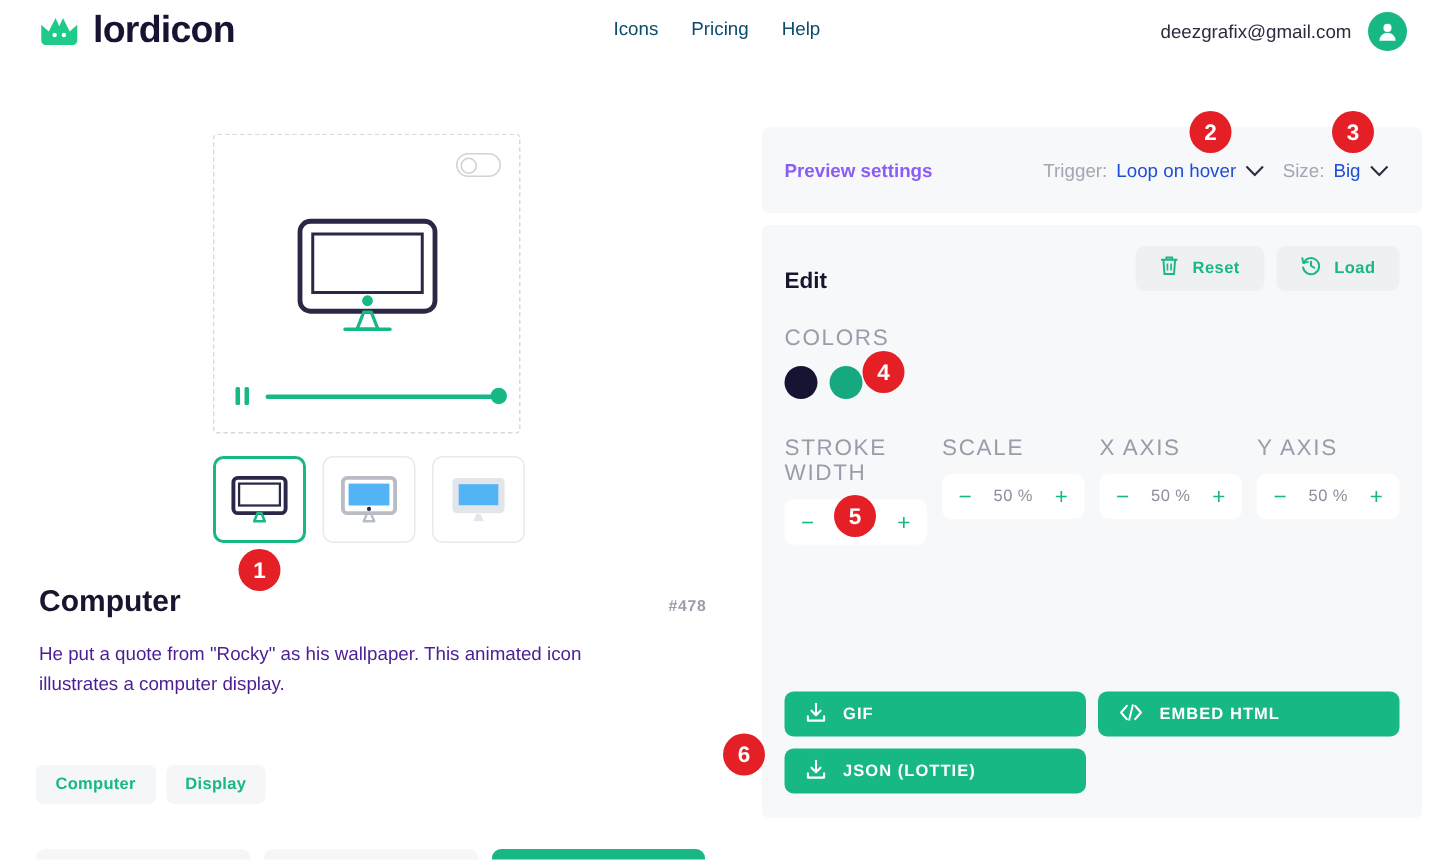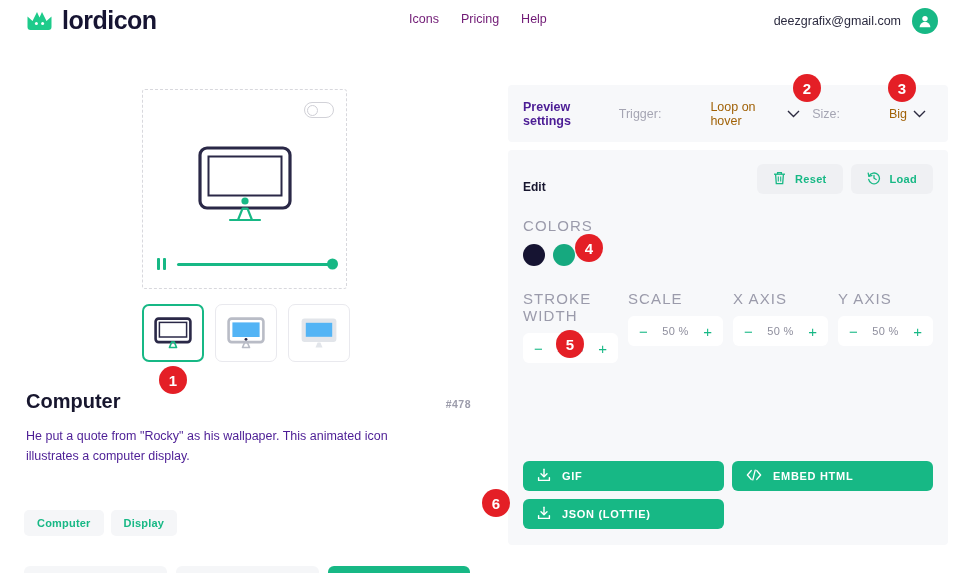--- a/index.html
+++ b/index.html
@@ -14,21 +14,21 @@
 
   
   .header {
     position: absolute; top: 0; left: 0; width: 960px; height: 42px;
     display: flex; align-items: center;
   }
   .brand { position: absolute; left: 26px; top: 6px; display: flex; align-items: center; gap: 9px; }
   .crown { width: 27px; height: 24px; }
   .brand-name { font-size: 25px; font-weight: 700; letter-spacing: -0.5px; color: #161432; }
   .nav { position: absolute; left: 409px; top: 12px; display: flex; gap: 22px; }
-  .nav a { font-size: 12.5px; color: #701a75; text-decoration: none; }
+  .nav a { font-size: 12.5px; color: #0c4a6e; text-decoration: none; }
   .acct { position: absolute; right: 22px; top: 8px; display: flex; align-items: center; gap: 11px; }
   .acct-mail { font-size: 12.5px; color: #2c2b40; margin-left: 36px; }
   .avatar { width: 26px; height: 26px; border-radius: 50%; background: #17b885; display: flex; align-items: center; justify-content: center; }
 
   
   .left { position: absolute; left: 0; top: 42px; width: 490px; height: 531px; }
 
   .preview-box {
     position: absolute; left: 142px; top: 47px; width: 205px; height: 200px;
     border: 1px dashed #d8d8dd; border-radius: 3px; background: #fff;
@@ -80,32 +80,32 @@
   .act.w2 { width: 143px; }
   .act.share { width: 142px; background: #17b885; color: #fff; justify-content: flex-start; }
 
   
   .right { position: absolute; left: 508px; top: 85px; width: 440px; }
 
   .pv-settings {
     height: 57px; background: #f7f8fa; border-radius: 4px;
     display: flex; align-items: center; padding: 0 22px 0 15px;
   }
-  .pv-title { font-size: 12.5px; font-weight: 700; color: #4c1d95; }
+  .pv-title { font-size: 12.5px; font-weight: 700; color: #8b5cf6; }
   .pv-right { margin-left: auto; display: flex; align-items: center; gap: 12px; }
   .pv-ctl { display: flex; align-items: center; gap: 6px; font-size: 12.5px; }
   .pv-ctl .lbl { color: #a5a5b3; }
-  .pv-ctl .val { color: #a16207; margin-left: 43px; }
+  .pv-ctl .val { color: #1d4ed8; }
 
   .edit-panel {
     margin-top: 8px; background: #f7f8fa; border-radius: 4px;
     position: relative; height: 395px; padding: 0 15px;
   }
   .edit-head { height: 57px; display: flex; align-items: center; }
-  .edit-title { font-size: 12px; font-weight: 700; color: #17162e; margin-top: 17px; }
+  .edit-title { font-size: 15px; font-weight: 700; color: #17162e; margin-top: 17px; }
   .edit-btns { margin-left: auto; display: flex; gap: 8px; }
   .ebtn {
     height: 30px; border-radius: 6px; background: #eff0f3;
     display: flex; align-items: center; gap: 9px; padding: 0 16px;
     font-size: 11px; font-weight: 700; color: #17b885; letter-spacing: 0.3px;
   }
 
   .sec-label { font-size: 15px; font-weight: 400; letter-spacing: 1.1px; color: #9b9bab; }
   .colors { margin-top: 10px; }
   .swatches { margin-top: 10px; display: flex; gap: 8px; align-items: center; }

